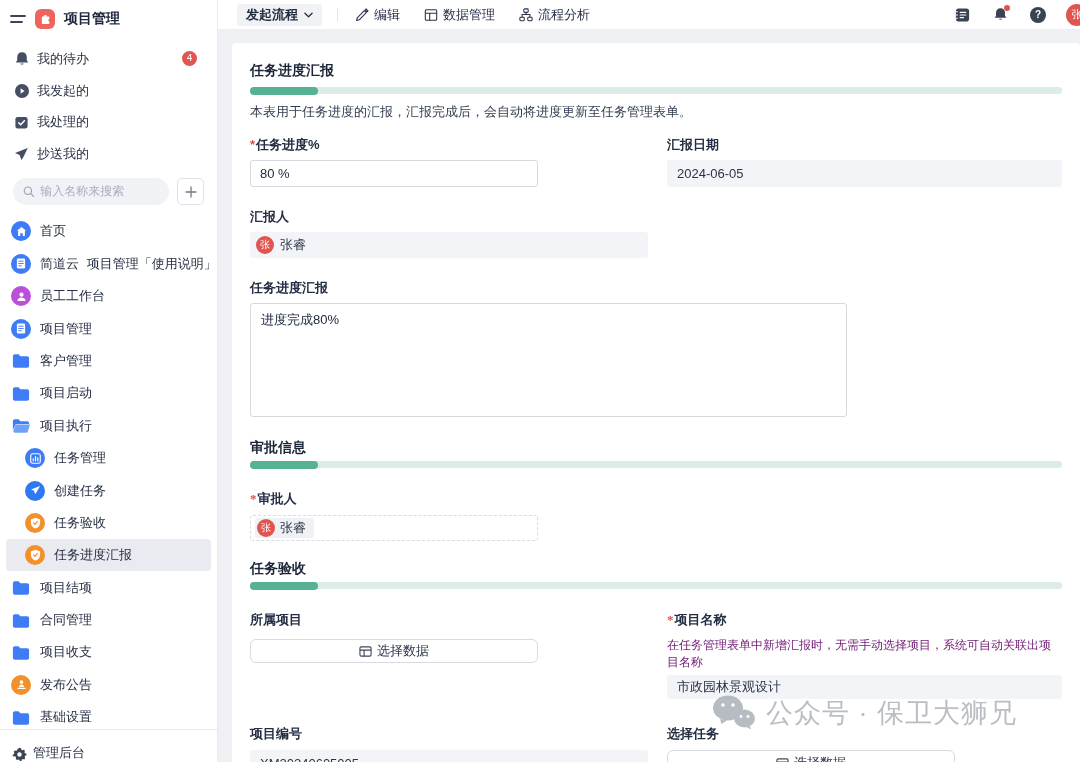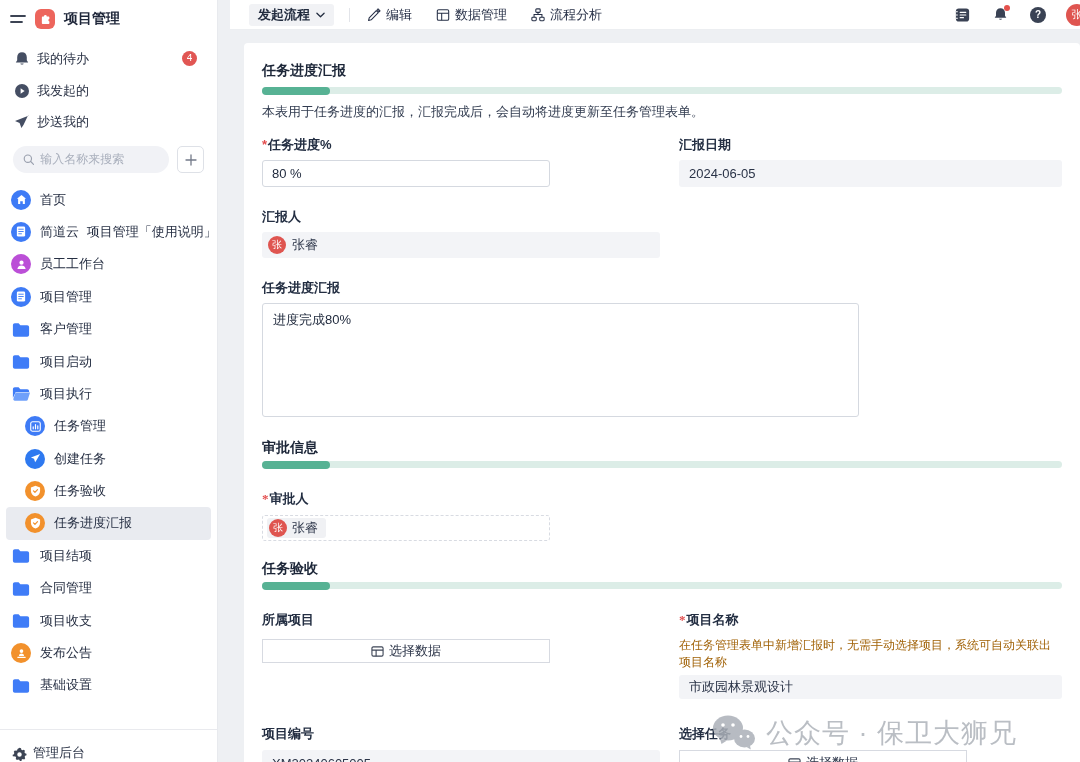--- a/index.html
+++ b/index.html
@@ -33,21 +33,21 @@
   .nav-label { margin-left:9px; color:#262f43; white-space:nowrap; }
   .circle-icon { width:20px; height:20px; border-radius:50%; display:flex; align-items:center; justify-content:center; flex:none; }
   .ci-blue { background:#3e7bf6; } .ci-blue2 { background:#2e79f0; }
   .ci-purple { background:#bb4fd7; } .ci-orange { background:#f2912c; }
   .folder-wrap { width:20px; height:20px; display:flex; align-items:center; justify-content:center; flex:none; }
 
   .sb-footer { height:33px; flex:none; border-top:1px solid #e9eaee; display:flex; align-items:flex-end; padding-left:12px; cursor:pointer; }
   .sb-footer span { margin-left:6px; color:#2a3245; }
 
   
-  .main { flex:1; display:flex; flex-direction:column; min-width:0; background:#eef0f3;padding-left:12px; }
+  .main { flex:1; display:flex; flex-direction:column; min-width:0; background:#eef0f3; }
   .topbar { height:30px; flex:none; background:#fff; border-bottom:1px solid #eceef1; display:flex; align-items:center; padding-left:19px; overflow:hidden; }
   .startflow-btn { height:22px; background:#f1f2f5; border-radius:3px; display:flex; align-items:center; padding:0 9px; font-weight:bold; color:#222c3f; cursor:pointer; }
   .startflow-btn svg { margin-left:6px; }
   .tb-divider { width:1px; height:14px; background:#e2e4e9; margin:0 17px 0 15px; }
   .tb-item { display:flex; align-items:center; margin-right:24px; cursor:pointer; color:#273047; }
   .tb-item svg { margin-right:5px; }
   .tb-right { margin-left:auto; display:flex; align-items:center; }
   .tb-icon { margin-left:22px; cursor:pointer; display:flex; align-items:center; justify-content:center; position:relative; }
   .help-circle { width:16px; height:16px; border-radius:50%; background:#3a4254; color:#fff; font-size:10px; font-weight:bold; display:flex; align-items:center; justify-content:center; }
   .avatar-sm { width:22px; height:22px; border-radius:50%; background:#df5550; color:#fff; font-size:11px; display:flex; align-items:center; justify-content:center; margin-left:20px; margin-right:-8px; flex:none; }
@@ -60,40 +60,40 @@
   .sec-title { font-size:14px; font-weight:bold; color:#1c2638; }
   .pbar { margin-top:7px; height:7px; background:#dcede7; border-radius:4px; position:relative; }
   .pbar .fill { position:absolute; left:0; top:-0.5px; height:8px; width:68px; background:#57b294; border-radius:4px; }
   .form-desc { margin-top:9px; color:#323c50; }
 
   .frow { display:flex; }
   .fcol-l { width:398px; flex:none; }
   .fcol-r { flex:1; margin-left:19px; min-width:0; }
   .flabel { font-weight:bold; color:#232e42; }
   .req { color:#e34d4d; margin-right:1px; font-weight:bold; }
-  .fhelp { font-size:12px; color:#a16207; margin-top:8px; }
+  .fhelp { font-size:12px; color:#701a75; margin-top:8px; }
 
   .inp { width:288px; height:27px; border:1px solid #d5d9e0; border-radius:3px; padding:0 9px; font-size:13px; color:#222c3f; outline:none; font-family:inherit; background:#fff; }
   .ro-field { height:26px; background:#f3f4f7; border-radius:3px; display:flex; align-items:center; padding:0 10px; color:#2a3347; }
   .ro-date { height:27px; }
   .person-field { height:26px; background:#f3f4f7; border-radius:3px; display:flex; align-items:center; padding:0 6px; width:398px; }
   .avatar-chip { width:18px; height:18px; border-radius:50%; background:#df5550; color:#fff; font-size:10px; display:flex; align-items:center; justify-content:center; flex:none; }
   .person-name { margin-left:6px; color:#2a3347; }
   .dashed-field { width:288px; height:26px; border:1px dashed #d8dbe2; border-radius:3px; display:flex; align-items:center; padding:0 4px; background:#fff; }
   .member-tag { height:20px; background:#f0f1f4; border-radius:3px; display:flex; align-items:center; padding:0 8px 0 2px; }
   .member-tag .person-name { margin-left:5px; }
   .tarea { width:597px; height:114px; border:1px solid #d5d9e0; border-radius:3px; padding:7px 10px; font-size:13px; color:#222c3f; resize:none; outline:none; font-family:inherit; display:block; }
-  .pick-btn { width:288px; height:24px; border:1px solid #d7dae1; border-radius:0; background:#fff; display:flex; align-items:center; justify-content:center; cursor:pointer; color:#2a3347; font-size:13px; }
+  .pick-btn { width:288px; height:24px; border:1px solid #d7dae1; border-radius:6px; background:#fff; display:flex; align-items:center; justify-content:center; cursor:pointer; color:#2a3347; font-size:13px; }
   .pick-btn svg { margin-right:5px; }
   .pick-btn.tall { height:26px; }
 
   .mt21 { margin-top:21px; } .mt15 { margin-top:15px; } .mt22 { margin-top:22px;font-family:Liberation Serif, serif; }
   .mt6 { margin-top:6px; } .mt7 { margin-top:7px; } .mt10 { margin-top:10px; } .mt4 { margin-top:4px; } .mt19 { margin-top:19px; } .mt26 { margin-top:26px; }
 
-  .watermark { position:absolute; left:712px; top:714px; display:flex; align-items:center; z-index:50; opacity:.85; pointer-events:none; }
+  .watermark { position:absolute; left:712px; top:694px; display:flex; align-items:center; z-index:50; opacity:.85; pointer-events:none; }
   .watermark .wm-text { font-size:27px; color:#aeb3ba; margin-left:10px; letter-spacing:1px; white-space:nowrap; }
 </style>
 </head>
 <body>
 
 <div class="page">
 
   <aside class="sidebar">
     <div class="sb-header">
       <svg class="hamburger" viewBox="0 0 16 12">
@@ -119,20 +119,29 @@
         <span class="badge">4</span>
       </div>
       <div class="quick-item">
         <span class="qicon">
             <svg width="16" height="16" viewBox="0 0 16 16">
               <circle cx="8" cy="8" r="7" fill="#454e63"></circle>
               <path d="M6.6 5.2l4 2.8-4 2.8z" fill="#fff"></path>
             </svg>
           </span>
         <span class="qlabel">我发起的</span>
+      </div>
+      <div class="quick-item">
+        <span class="qicon">
+            <svg width="15" height="15" viewBox="0 0 16 16">
+              <rect x="1.5" y="2" width="13" height="12.5" rx="2.5" fill="#454e63"></rect>
+              <path d="M5 8.2l2.1 2.1 4-4.2" stroke="#fff" stroke-width="1.6" fill="none" stroke-linecap="round" stroke-linejoin="round"></path>
+            </svg>
+          </span>
+        <span class="qlabel">我处理的</span>
       </div>
       <div class="quick-item">
         <span class="qicon">
             <svg width="16" height="16" viewBox="0 0 16 16">
               <path fill="#454e63" d="M15 1.5L1 7l4.6 1.9L7.4 14l2.2-3.3 4.4-9.2z"></path>
             </svg>
           </span>
         <span class="qlabel">抄送我的</span>
       </div>
     </div>

